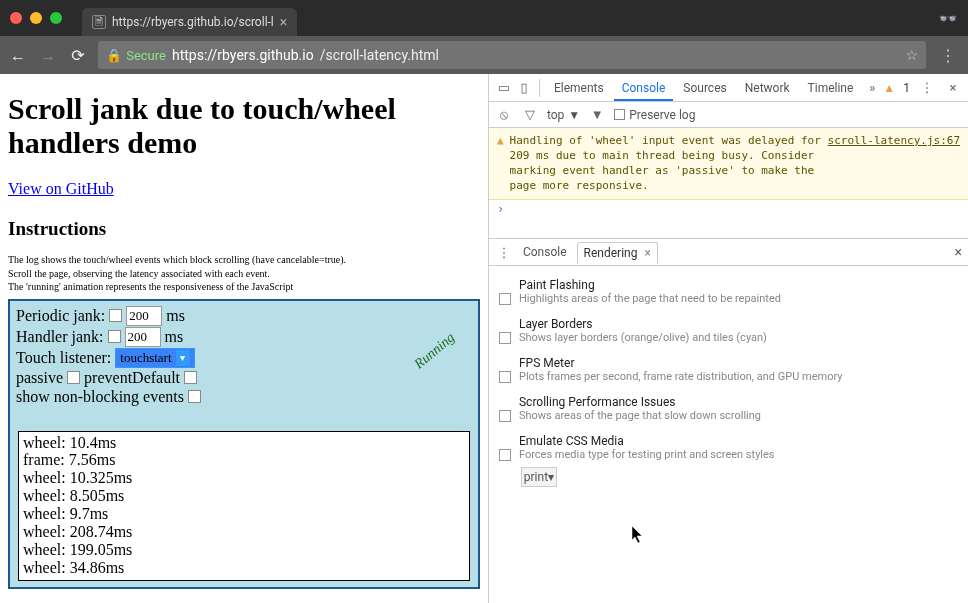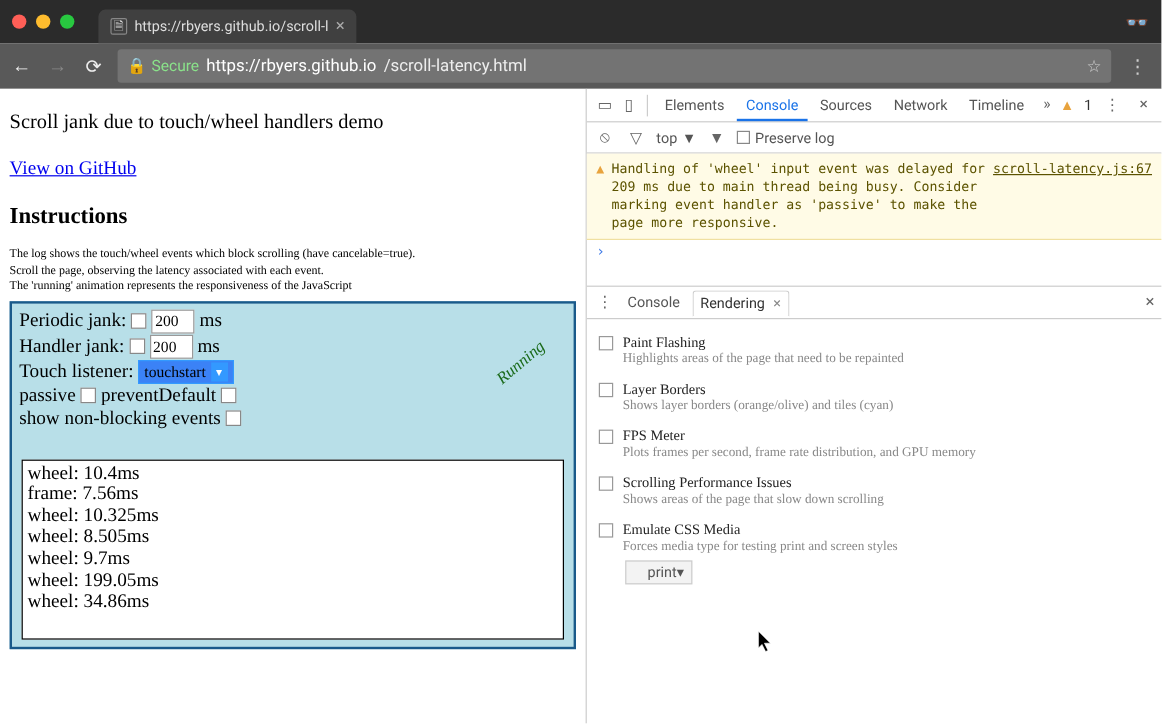--- a/index.html
+++ b/index.html
@@ -22,21 +22,21 @@
 .nav-btn.disabled { color:#888;}
 .url-field { flex:1; background:#737373; border-radius:3px; height:28px; display:flex; align-items:center; padding:0 8px; font-size:14px; color:#fff; gap:6px;}
 .secure { color:#8ae28a; font-size:13px; display:flex; align-items:center; gap:4px;}
 .url-text { color:#eee;}
 .star { color:#ccc; font-size:14px;}
 .menu-dots { color:#ccc; font-size:16px; padding:0 4px;}
 
 
 .main { display:flex; height:529px;}
 .page { width:500px; padding:8px; font-family: "Times New Roman", serif; color:#000; background:#fff; overflow:hidden;}
-.page h1 { font-size:17px; font-weight:normal; margin:10px 0 20px 0;}
+.page h1 { font-size:30px; font-weight:bold; margin:10px 0 20px 0;}
 .page a.gh { color:#0000ee; text-decoration:underline; font-size:16px;}
 .page h2 { font-size:19px; font-weight:bold; margin:20px 0 14px 0;}
 .para { font-size:10px; line-height:1.15; margin-bottom:2px;}
 
 .demo-box { border:2px solid #1a5a8a; background:#b8dfe8; padding:4px 6px; margin-top:6px; position:relative; height:290px;}
 .demo-row { font-size:16px; margin:1px 0; display:flex; align-items:center; gap:4px;}
 .cb { width:13px; height:13px; display:inline-block; border:1px solid #888; background:#fff;}
 .num-in { width:36px; font-size:13px; border:1px solid #999; padding:1px 2px; display:inline-block; background:#fff;}
 .sel { background:#3b82f6; border:1px solid #3399ff; font-size:13px; padding:1px 4px; display:inline-flex; align-items:center;}
 .sel-arrow { background:#3399ff; color:#fff; width:14px; height:16px; display:inline-flex; align-items:center; justify-content:center; font-size:10px; margin-left:4px;}
@@ -58,25 +58,25 @@
 
 .dt-msg { background:#fffbe6; border-bottom:1px solid #f0e0a0; padding:6px 8px; font-family: Menlo, Consolas, monospace; font-size:11px; color:#5c5300; display:flex; gap:6px; line-height:1.35;}
 .dt-msg .warn-icon { color:#e8a33d;}
 .dt-msg .src { color:#5c5300; text-decoration:underline; margin-left:auto; white-space:nowrap;}
 .dt-prompt { padding:2px 8px; color:#3b78e7; font-family:Menlo,monospace;}
 
 .dt-drawer-tabs { margin-top:20px; height:28px; border-top:1px solid #ccc; border-bottom:1px solid #ccc; display:flex; align-items:center; padding:0 6px; gap:2px;}
 .dt-drawer-tabs .dt-tab.active { background:#fff; border:1px solid #ccc; border-bottom:1px solid #fff; border-radius:3px 3px 0 0; color:#333; padding:3px 6px; position:relative; top:1px;}
 .dt-drawer-close { margin-left:auto; color:#666; font-size:14px;}
 .rendering { padding:6px 10px; overflow:auto;}
-.rend-item { display:flex; gap:8px; padding:6px 0; align-items:flex-start;font-family:Liberation Serif, serif;}
+.rend-item { display:flex; gap:8px; padding:6px 0; align-items:flex-end;}
 .rend-cb { margin-top:2px; width:12px; height:12px; border:1px solid #999; background:#fff;}
 .rend-txt .t { color:#222;}
 .rend-txt .d { color:#888; font-size:11px;}
-.media-sel { margin-left:22px; border:1px solid #ccc; background:#f3f3f3; padding:2px 6px; width:56px; display:flex; align-items:center; justify-content:flex-end; color:#555;}
+.media-sel { margin-left:22px; border:1px solid #ccc; background:#f3f3f3; padding:2px 6px; width:36px; display:flex; align-items:center; justify-content:center; color:#555;}
 .cursor { position:absolute; width:12px; height:18px; pointer-events:none;}
 .cursor svg { width:12px; height:18px;}
 </style>
 </head>
 <body>
 
 <div class="title-bar">
   <div class="traffic">
     <div class="t-red"></div>
     <div class="t-yellow"></div>
@@ -148,20 +148,21 @@
       </div>
 
       <div class="running">Running</div>
 
       <div class="log-box" id="log-box">
           <div class="log-line">wheel: 10.4ms</div>
           <div class="log-line">frame: 7.56ms</div>
           <div class="log-line">wheel: 10.325ms</div>
           <div class="log-line">wheel: 8.505ms</div>
           <div class="log-line">wheel: 9.7ms</div>
+          <div class="log-line">wheel: 208.74ms</div>
           <div class="log-line">wheel: 199.05ms</div>
           <div class="log-line">wheel: 34.86ms</div>
         </div>
     </div>
   </div>
 
   <div class="devtools" style="position:relative">
     <div class="dt-tabs">
       <span class="dt-icon">▭</span>
       <span class="dt-icon">▯</span>

